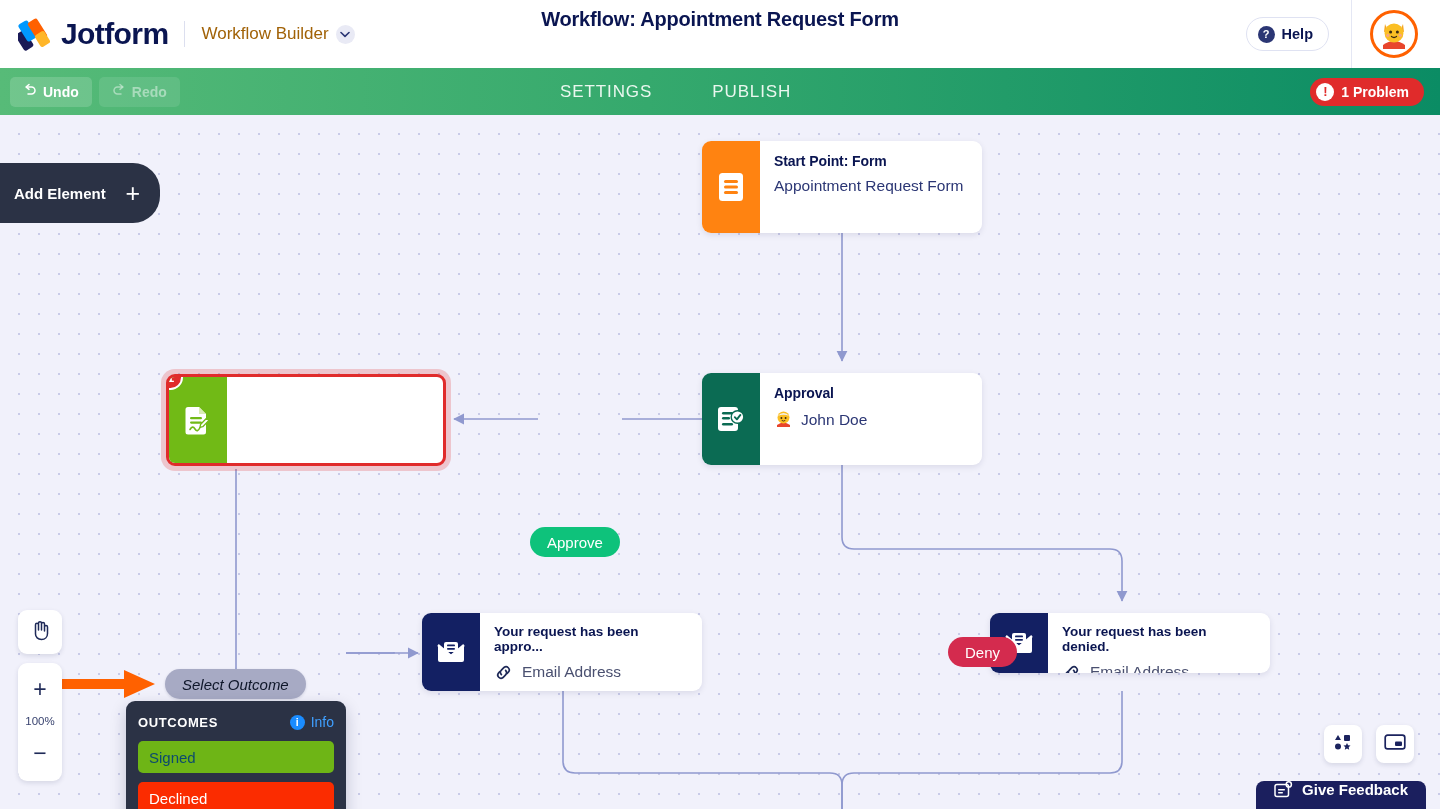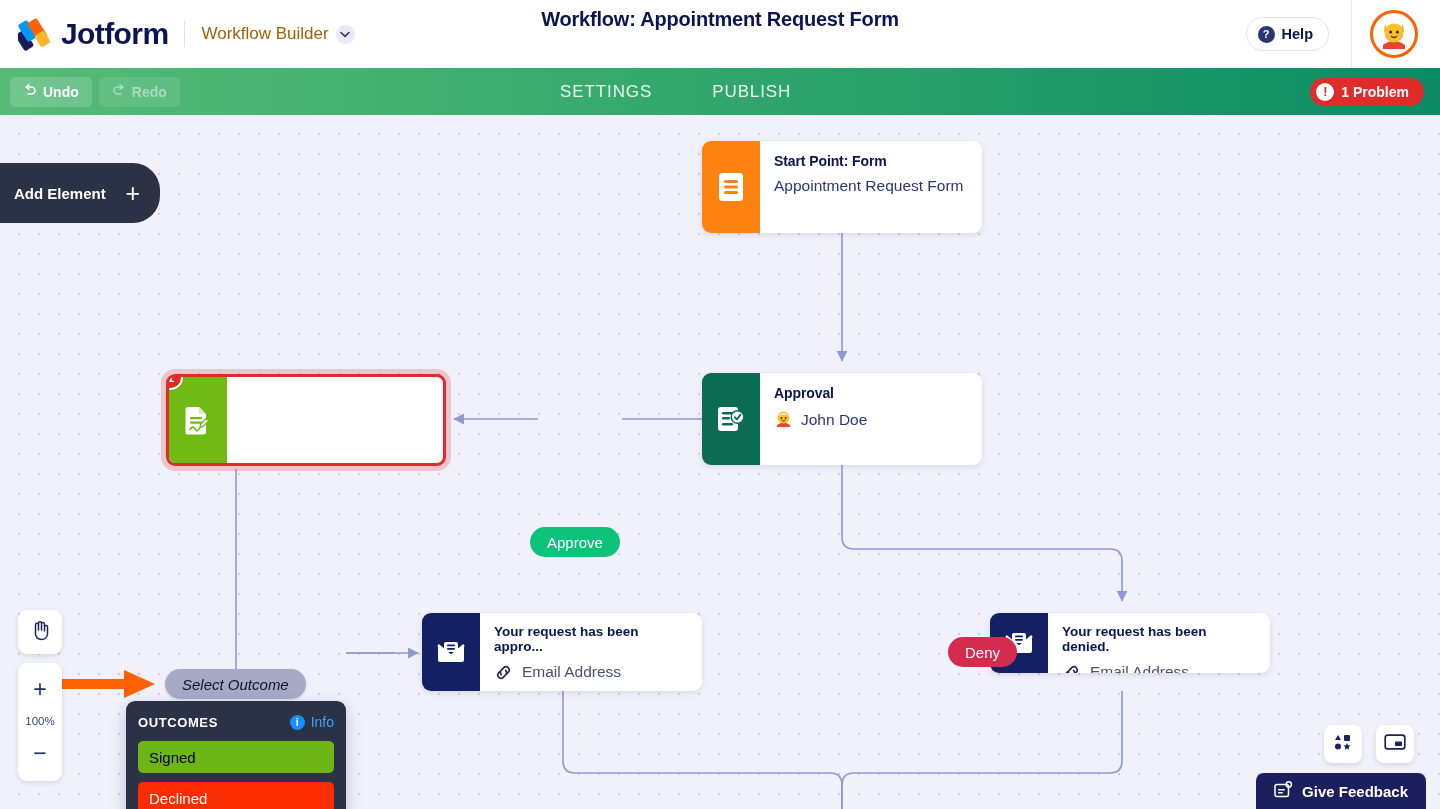--- a/index.html
+++ b/index.html
@@ -184,22 +184,22 @@
               color: #1f2a58; font-size: 23px; font-weight: 300; cursor: pointer; }
   .zoom-level { font-size: 11.5px; color: #3a4470; padding: 6px 0; }
 
   .br-controls { position: absolute; right: 26px; top: 610px; display: flex; gap: 14px; z-index: 18; }
   .br-btn {
     width: 38px; height: 38px; border-radius: 8px; background: #fff;
     box-shadow: 0 2px 5px rgba(16,24,64,0.12);
     display: flex; align-items: center; justify-content: center; cursor: pointer;
   }
   .feedback-btn {
-    position: absolute; right: 14px; bottom: 0; height: 36px; border-radius: 8px 8px 0 0;
-    background: #1b1f5e; color: #fff; display: flex; align-items: center; gap: 9px;
+    position: absolute; right: 14px; bottom: 0; height: 28px; border-radius: 8px 8px 0 0;
+    background: #1b1f5e; color: #fff; display: flex; gap: 9px;
     padding: 0 18px; font-size: 15px; font-weight: 700; cursor: pointer; z-index: 22;
   }
 </style>
 </head>
 <body>
 
 <div id="root">
 
   <div class="header">
     <div class="brand">
@@ -435,21 +435,21 @@
     </span>
 
     <div class="outcomes">
       <div class="outcomes-head">
         <span class="outcomes-title">OUTCOMES</span>
         <span class="outcomes-info">
           <span class="info-dot">i</span>
           <span>Info</span>
         </span>
       </div>
-      <div class="outcome-item" style="background:#6eb516;color:#000000">Signed</div>
+      <div class="outcome-item" style="background:#6eb516;color:#0c4a6e">Signed</div>
       <div class="outcome-item" style="background:#fb2c00;color:#ffffff">Declined</div>
 
     </div>
 
     <div class="pan-btn">
       <span>
         <svg width="21" height="22" viewBox="0 0 21 22">
           <path d="M5.5 12.5 V5.8 a1.5 1.5 0 0 1 3 0 V11 V4.2 a1.5 1.5 0 0 1 3 0 V11 V5 a1.5 1.5 0 0 1 3 0 V12 V8 a1.5 1.5 0 0 1 3 0 v6.5 c0 3.5 -2.4 6 -6 6 c-3.6 0 -6 -2.4 -6 -5.5 z" fill="none" stroke="#1f2a58" stroke-width="1.5" stroke-linejoin="round"></path>
         </svg>
       </span>

